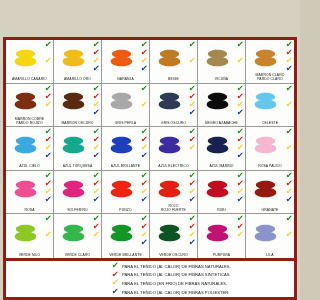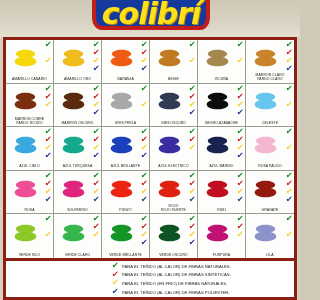--- a/index.html
+++ b/index.html
@@ -124,25 +124,20 @@
     color:#1f1b19;
     white-space:nowrap;
     font-family:"Liberation Sans",sans-serif;
   }
 </style>
 </head>
 <body>
 
 <div id="page">
 
-  <div class="header">
-    <div class="logo-plate">
-      <span class="logo-text">colibrí</span>
-    </div>
-  </div>
 
   <div class="frame">
     <div class="grid" id="grid">
         <div class="cell">
           <div class="swatch-wrap">
             <div class="blob">
               <svg viewBox="0 0 100 66" xmlns="http://www.w3.org/2000/svg">
                 <path d="M50 2 C70 2 86 9 86 18 C86 24 78 28 70 30 C80 32 90 37 90 46 C90 57 72 64 50 64 C28 64 10 57 10 46 C10 37 20 32 30 30 C22 28 14 24 14 18 C14 9 30 2 50 2 Z" fill="#f5d70e"></path>
               </svg>
             </div>

